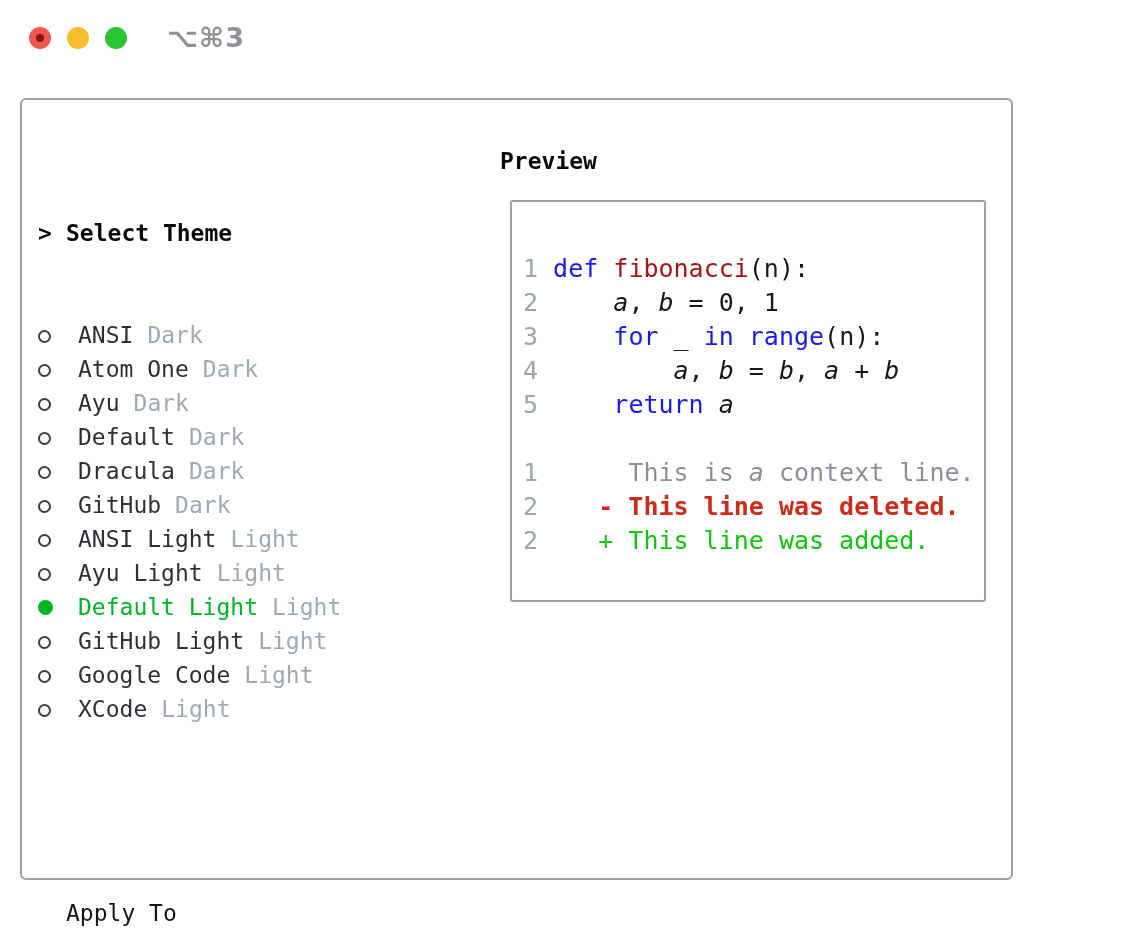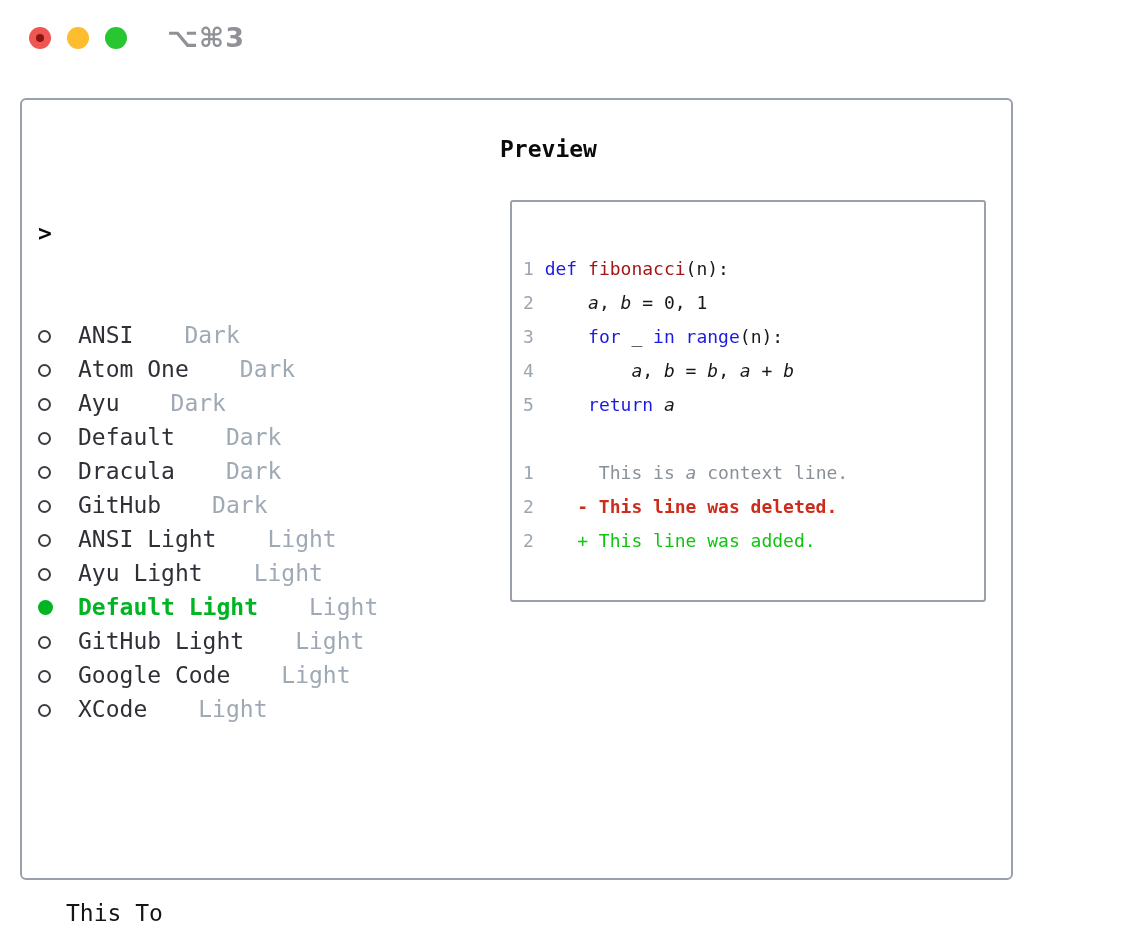--- a/index.html
+++ b/index.html
@@ -53,35 +53,35 @@
   .spacer{height:34px;}
   .marker{display:inline-block;width:28px;flex:0 0 28px;}
   .caret{color:#0a0a0c;font-weight:bold;}
   .radio{
     display:inline-block;width:13px;height:13px;border-radius:50%;
     border:2px solid #3c3e45;background:transparent;
   }
   .radio.selected{width:15px;height:15px;border:none;background:var(--selected-green);}
   .header-label{color:#0a0a0c;font-weight:bold;}
   .label{color:var(--item-text);margin-left:12px;}
-  .label.selected-label{color:var(--selected-green);font-weight:bold;}
-  .tag{color:var(--muted-gray);padding-left:14px;margin-left:37px;}
+  .label.selected-label{color:var(--selected-green);}
+  .tag{color:var(--muted-gray);padding-left:14px;}
   .apply-header{color:#141519;}
   
   .preview-title{
-    position:absolute;left:500px;top:132px;height:34px;line-height:34px;
+    position:absolute;left:500px;top:144px;height:34px;line-height:34px;
     font-size:23px;font-weight:bold;color:#0a0a0c;
   }
   .preview-box{
     position:absolute;left:510px;top:200px;width:476px;height:402px;
     border:2px solid var(--border-gray);border-radius:3px;background:#fff;
   }
   .code{
     position:absolute;left:0;top:0;width:100%;height:100%;
-    padding:50px 0 0 11px;font-size:18px;line-height:34px;white-space:pre;
+    padding:50px 0 0 11px;font-size:25px;line-height:34px;white-space:pre;
     color:var(--text-dark);overflow:hidden;
   }
   .cl{height:34px;white-space:pre;}
   .lnum{color:var(--line-number-gray);}
   .kw{color:var(--keyword-blue);}
   .fn{color:var(--function-red);}
   .p{color:var(--text-dark);}
   .v{color:var(--text-dark);font-style:italic;}
   .ctx{color:var(--context-gray);text-align:center;}
   .ctxv{color:var(--context-gray);font-style:italic;}
@@ -99,26 +99,26 @@
       </div>
     <div class="traffic yellow"></div>
     <div class="traffic green"></div>
     <div class="shortcut">⌥⌘3</div>
   </div>
 
   <div class="panel"></div>
 
   <div class="left-col">
     <div class="row">
-      <span class="marker caret">&gt;</span>
+      <span class="marker caret">&gt;</span><span class="header-label">Select Theme</span>
     </div>
     <div id="theme-list"><div class="row"><span class="marker"><span class="radio"></span></span><span class="label">ANSI</span><span class="tag">Dark</span></div><div class="row"><span class="marker"><span class="radio"></span></span><span class="label">Atom One</span><span class="tag">Dark</span></div><div class="row"><span class="marker"><span class="radio"></span></span><span class="label">Ayu</span><span class="tag">Dark</span></div><div class="row"><span class="marker"><span class="radio"></span></span><span class="label">Default</span><span class="tag">Dark</span></div><div class="row"><span class="marker"><span class="radio"></span></span><span class="label">Dracula</span><span class="tag">Dark</span></div><div class="row"><span class="marker"><span class="radio"></span></span><span class="label">GitHub</span><span class="tag">Dark</span></div><div class="row"><span class="marker"><span class="radio"></span></span><span class="label">ANSI Light</span><span class="tag">Light</span></div><div class="row"><span class="marker"><span class="radio"></span></span><span class="label">Ayu Light</span><span class="tag">Light</span></div><div class="row"><span class="marker"><span class="radio selected"></span></span><span class="label selected-label">Default Light</span><span class="tag">Light</span></div><div class="row"><span class="marker"><span class="radio"></span></span><span class="label">GitHub Light</span><span class="tag">Light</span></div><div class="row"><span class="marker"><span class="radio"></span></span><span class="label">Google Code</span><span class="tag">Light</span></div><div class="row"><span class="marker"><span class="radio"></span></span><span class="label">XCode</span><span class="tag">Light</span></div></div>
     <div class="spacer"></div>
     <div class="row">
-      <span class="marker"></span><span class="apply-header">This To</span>
+      <span class="marker"></span><span class="apply-header">Apply To</span>
     </div>
     
     
     
     
   </div>
 
   <div class="preview-title">Preview</div>
   <div class="preview-box">
     <div class="code" id="code-preview"><div class="cl"><span class="lnum">1 </span><span class="kw">def</span><span class="p"> </span><span class="fn">fibonacci</span><span class="p">(n):</span></div><div class="cl"><span class="lnum">2 </span><span class="p">    </span><span class="v">a</span><span class="p">, </span><span class="v">b</span><span class="p"> = </span><span class="p">0, 1</span></div><div class="cl"><span class="lnum">3 </span><span class="p">    </span><span class="kw">for</span><span class="p"> _ </span><span class="kw">in</span><span class="p"> </span><span class="kw">range</span><span class="p">(n):</span></div><div class="cl"><span class="lnum">4 </span><span class="p">        </span><span class="v">a</span><span class="p">, </span><span class="v">b</span><span class="p"> = </span><span class="v">b</span><span class="p">, </span><span class="v">a</span><span class="p"> + </span><span class="v">b</span></div><div class="cl"><span class="lnum">5 </span><span class="p">    </span><span class="kw">return</span><span class="p"> </span><span class="v">a</span></div><div class="cl"></div><div class="cl"><span class="lnum">1 </span><span class="ctx">     This is </span><span class="ctxv">a</span><span class="ctx"> context line.</span></div><div class="cl"><span class="lnum">2 </span><span class="del">   - This line was deleted.</span></div><div class="cl"><span class="lnum">2 </span><span class="add">   + This line was added.</span></div></div>

